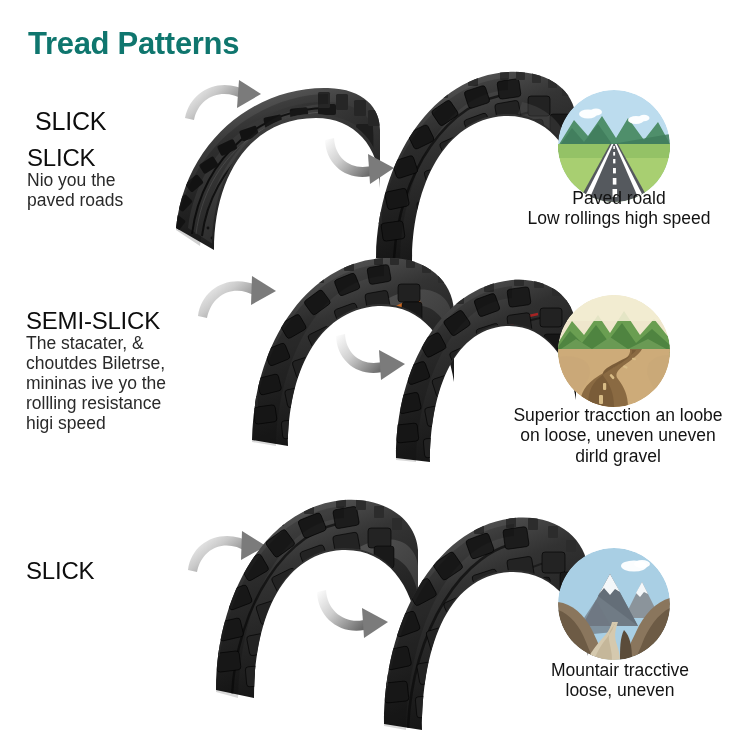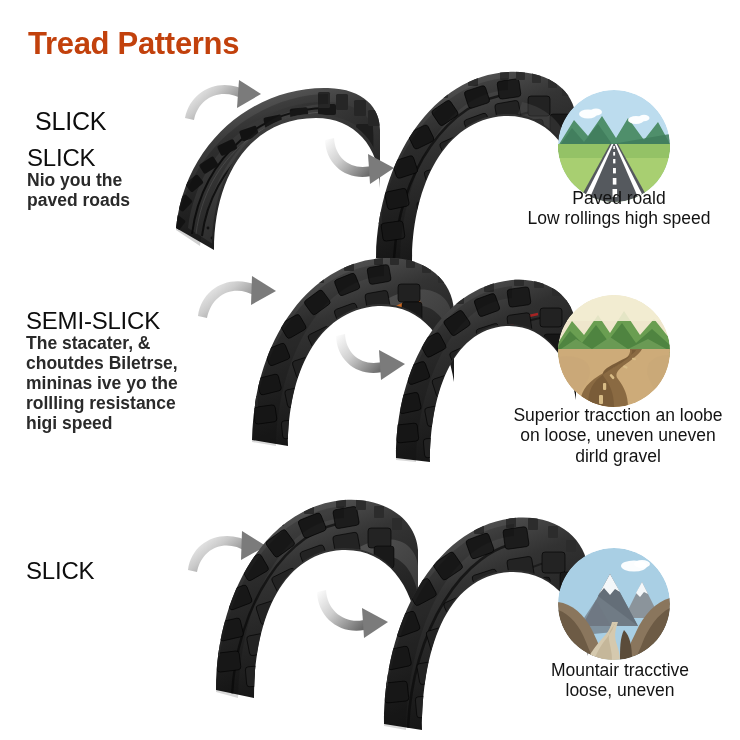--- a/index.html
+++ b/index.html
@@ -11,35 +11,35 @@
     font-family:"Liberation Sans", sans-serif;
     color:#111111;
     -webkit-font-smoothing:antialiased;
   }
   .canvas { position:absolute; inset:0; }
 
   
   .title {
     position:absolute; left:28px; top:26px;
     font-size:31px; font-weight:bold; letter-spacing:-0.3px;
-    color:#c2410c; white-space:nowrap;
+    color:#0f766e; white-space:nowrap;
   }
 
   
   .cat { position:absolute; }
   .cat-head {
     font-size:24px; font-weight:normal; letter-spacing:-0.2px;
     color:#0d0d0d; white-space:nowrap; line-height:1.06;
   }
   .cat-head.alt { font-size:25px; }
   .cat-body {
     font-size:17.5px; line-height:1.14; color:#1a1a1a;
     white-space:pre-line; margin-top:1px;
   }
-  .cat-body.blur { color:#2a2a2a; filter:blur(0.25px);font-weight:bold; }
+  .cat-body.blur { color:#2a2a2a; filter:blur(0.25px); }
 
   
   .caption {
     position:absolute; text-align:center;
     font-size:17.5px; line-height:1.16; color:#131313;
     white-space:pre-line;
   }
 
   
   .scene {

